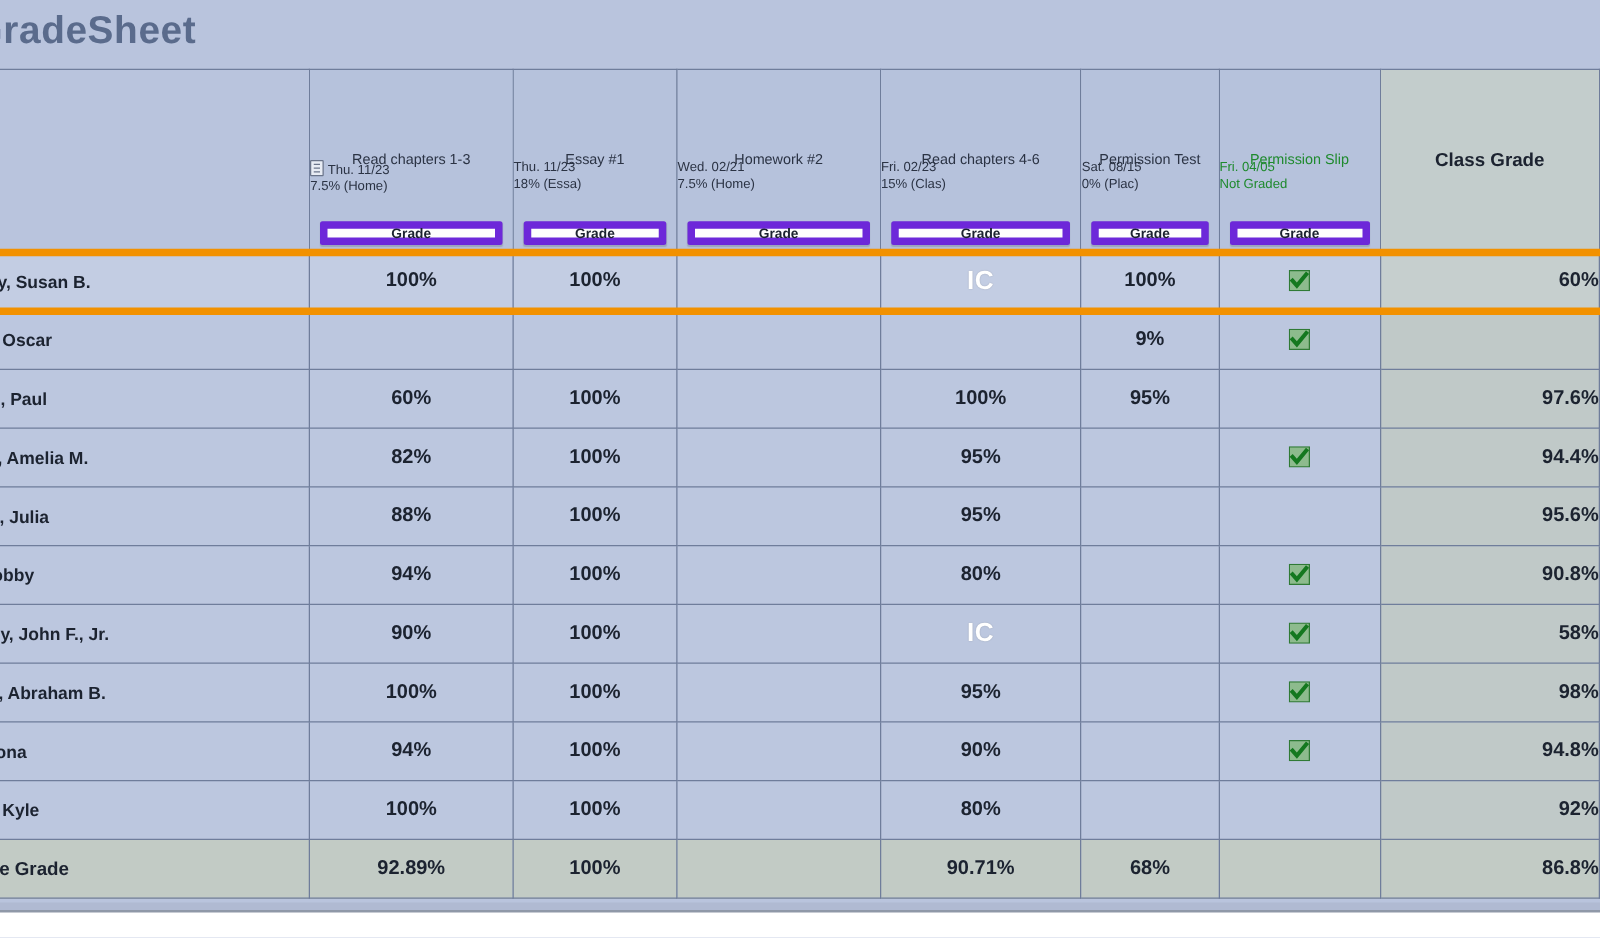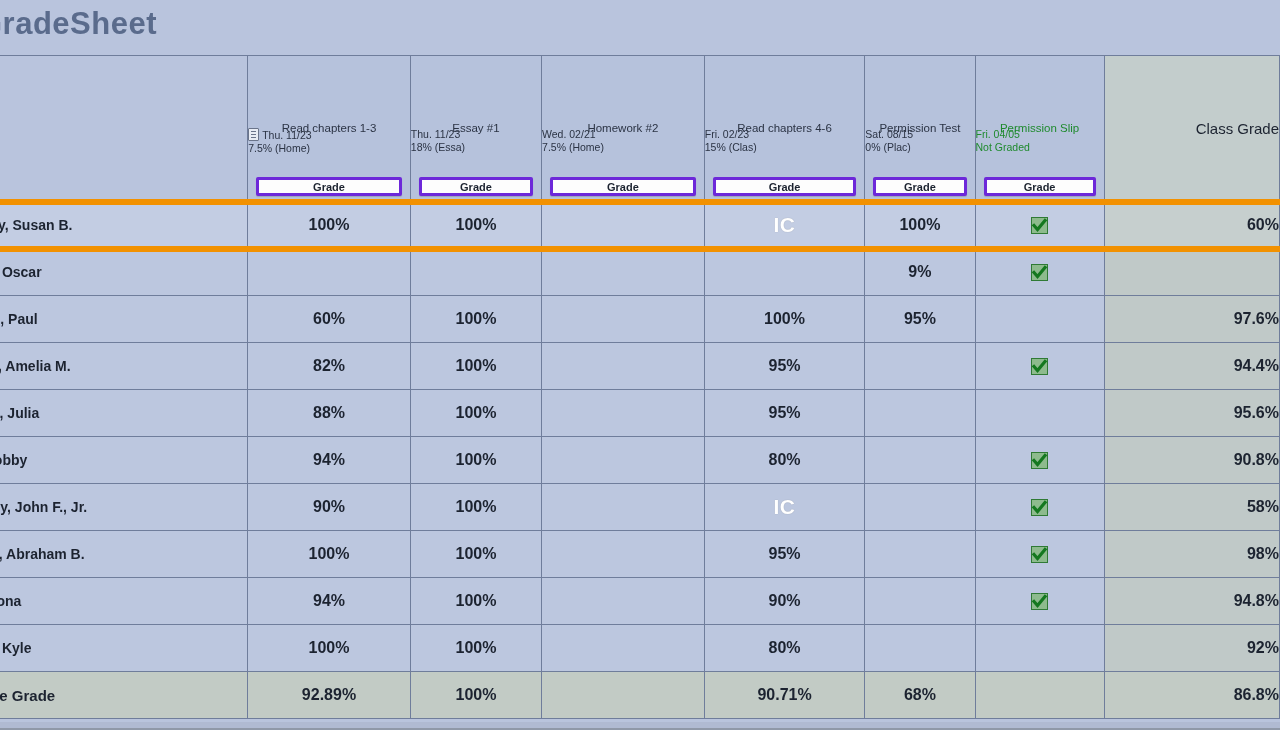--- a/index.html
+++ b/index.html
@@ -118,23 +118,23 @@
     padding: 6px 4px 6px 4px;
     position: relative;
   }
   th.corner {
     background: #b9c4dd;
     border: none;
   }
   th.classgrade-head {
     background: #c3cdcc;
     vertical-align: middle;
-    text-align: right;
+    text-align: center;
     font-size: 15px;
-    font-weight: normal;
+    font-weight: bold;
     color: #1c2330;
     padding: 0 6px;
   }
   .assn-title {
     font-size: 11.5px;
     font-weight: normal;
     color: #2b3344;
     text-align: center;
     line-height: 13px;
     white-space: nowrap;
@@ -170,21 +170,21 @@
     height: 1px;
     background: #6a748a;
     box-shadow: 0 3px 0 #6a748a, 0 6px 0 #6a748a;
   }
   .grade-btn {
     position: absolute;
     left: 8px; right: 8px;
     bottom: 5px;
     height: 19px;
     background: #fdfdfd;
-    border: 3px solid #6d28d9;
+    border: 6px solid #6d28d9;
     border-radius: 2px;
     font-size: 11px;
     font-weight: bold;
     color: #1c2330;
     display: flex;
     align-items: center;
     justify-content: center;
     box-shadow: 0 1px 1px rgba(0,0,0,0.15);
   }
   

